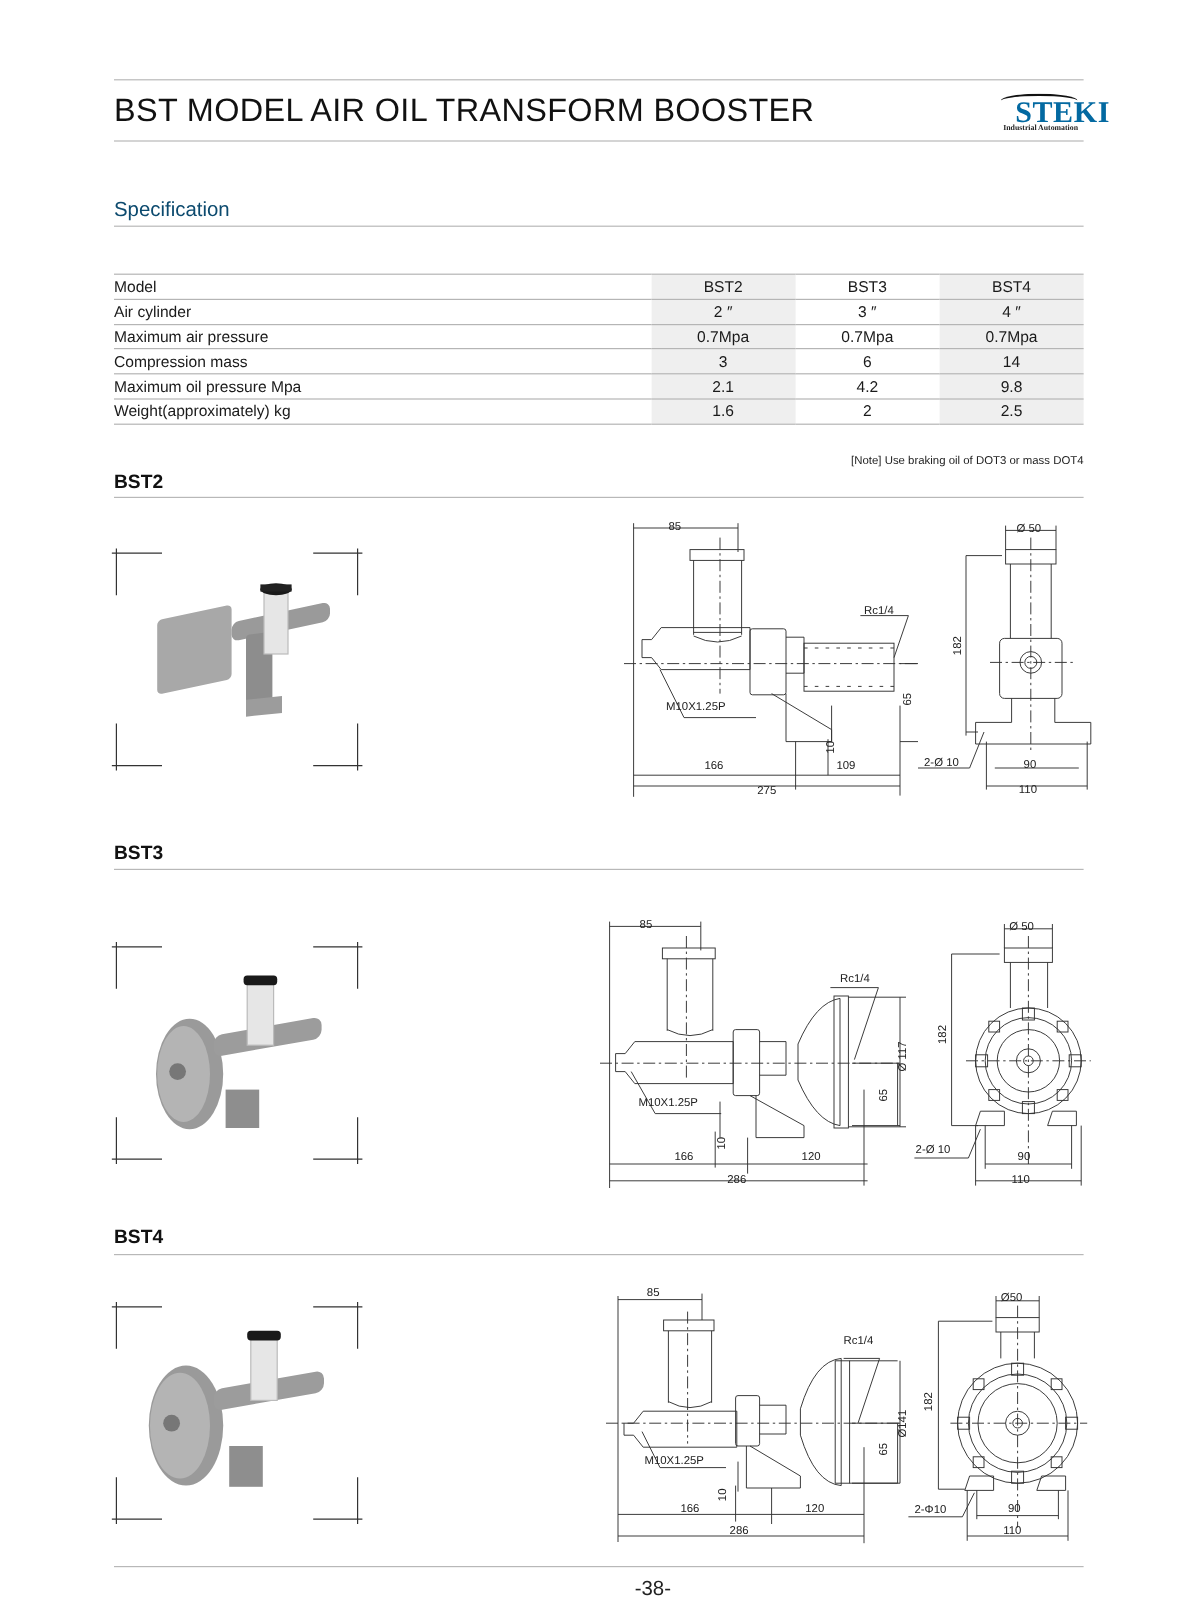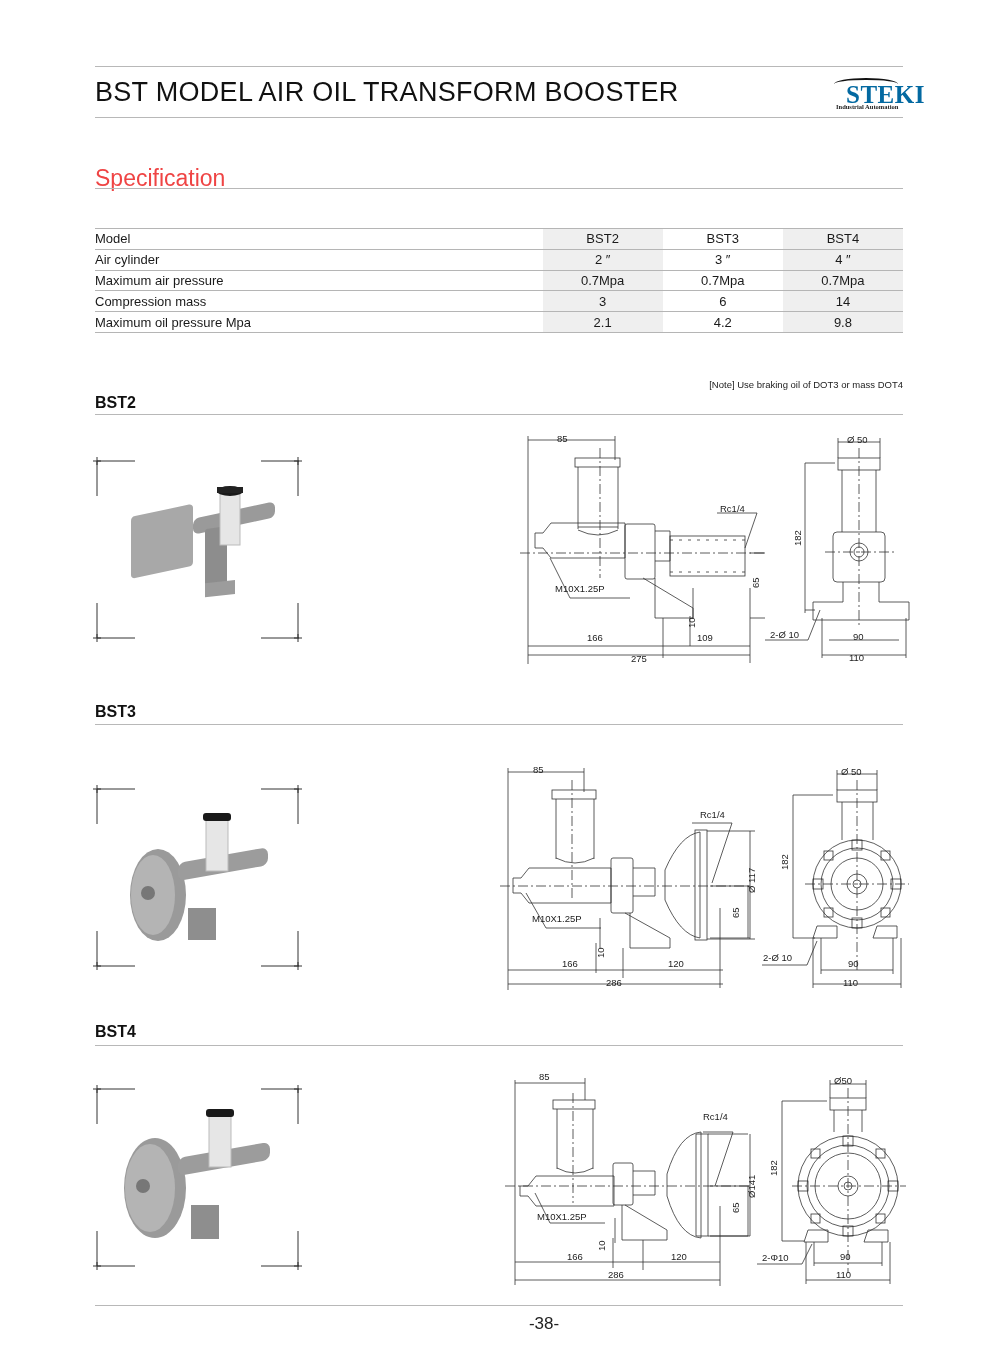--- a/index.html
+++ b/index.html
@@ -3,21 +3,21 @@
 <meta charset="utf-8">
 <style>
   html,body{margin:0;padding:0;background:#fff;}
   body{width:1000px;height:1353px;position:relative;overflow:hidden;font-family:"Liberation Sans",sans-serif;color:#1a1a1a;}
   .hr{position:absolute;left:95px;width:808px;height:0;border-top:1.5px solid #b8b8b8;}
   .title{position:absolute;left:95px;top:77px;font-size:27px;letter-spacing:0.3px;color:#111;}
   .logo{position:absolute;left:832px;top:78px;width:72px;height:36px;}
   .logo .word{position:absolute;left:14px;top:3px;font-family:"Liberation Serif",serif;font-size:25px;font-weight:bold;letter-spacing:0.5px;color:#0369a1;}
   .logo .arc{position:absolute;left:2px;top:0;width:64px;height:10px;border-top:2.5px solid #111;border-radius:50% 50% 0 0;}
   .logo .sub{position:absolute;left:4px;top:25px;font-family:"Liberation Serif",serif;font-size:6.5px;font-weight:bold;white-space:nowrap;color:#222;}
-  .subhead{position:absolute;left:95px;top:165px;font-size:23px;color:#ef4444;text-align:center;}
+  .subhead{position:absolute;left:95px;top:165px;font-size:17px;color:#0c4a6e;text-align:center;}
   table.spec{position:absolute;left:95px;top:228px;width:808px;border-collapse:collapse;font-size:13px;}
   table.spec td{height:19.8px;padding:0;border-bottom:1.3px solid #b5b5b5;vertical-align:middle;}
   table.spec tr:first-child td{border-top:1.5px solid #b5b5b5;}
   table.spec td.lbl{width:447px;text-align:left;margin-left:46px;}
   table.spec td.v{width:120px;text-align:center;}
   table.spec td.shade{background:#efefef;}
   .note{position:absolute;right:97px;top:379px;font-size:9.5px;color:#222;}
   .sec{position:absolute;left:95px;font-size:16px;font-weight:bold;color:#111;}
   .photo{position:absolute;width:210px;height:185px;}
   .photo svg{position:absolute;left:0;top:0;}
@@ -65,20 +65,26 @@
     <td class="v shade">3</td>
     <td class="v">6</td>
     <td class="v shade">14</td>
   </tr>
   <tr>
     <td class="lbl">Maximum oil pressure Mpa</td>
     <td class="v shade">2.1</td>
     <td class="v">4.2</td>
     <td class="v shade">9.8</td>
   </tr>
+  <tr>
+    <td class="lbl">Weight(approximately) kg</td>
+    <td class="v shade">1.6</td>
+    <td class="v">2</td>
+    <td class="v shade">2.5</td>
+  </tr>
 </tbody>
   </table>
 <div class="note">[Note] Use braking oil of DOT3 or mass DOT4</div>
 
 <div class="sec" style="top:394px;">BST2</div>
 <div class="hr" style="top:414px;"></div>
 
 <div class="photo" style="left:93px;top:455px;">
   <svg width="210" height="190" viewBox="0 0 210 190">
     <g stroke="#333" stroke-width="1" fill="none">

